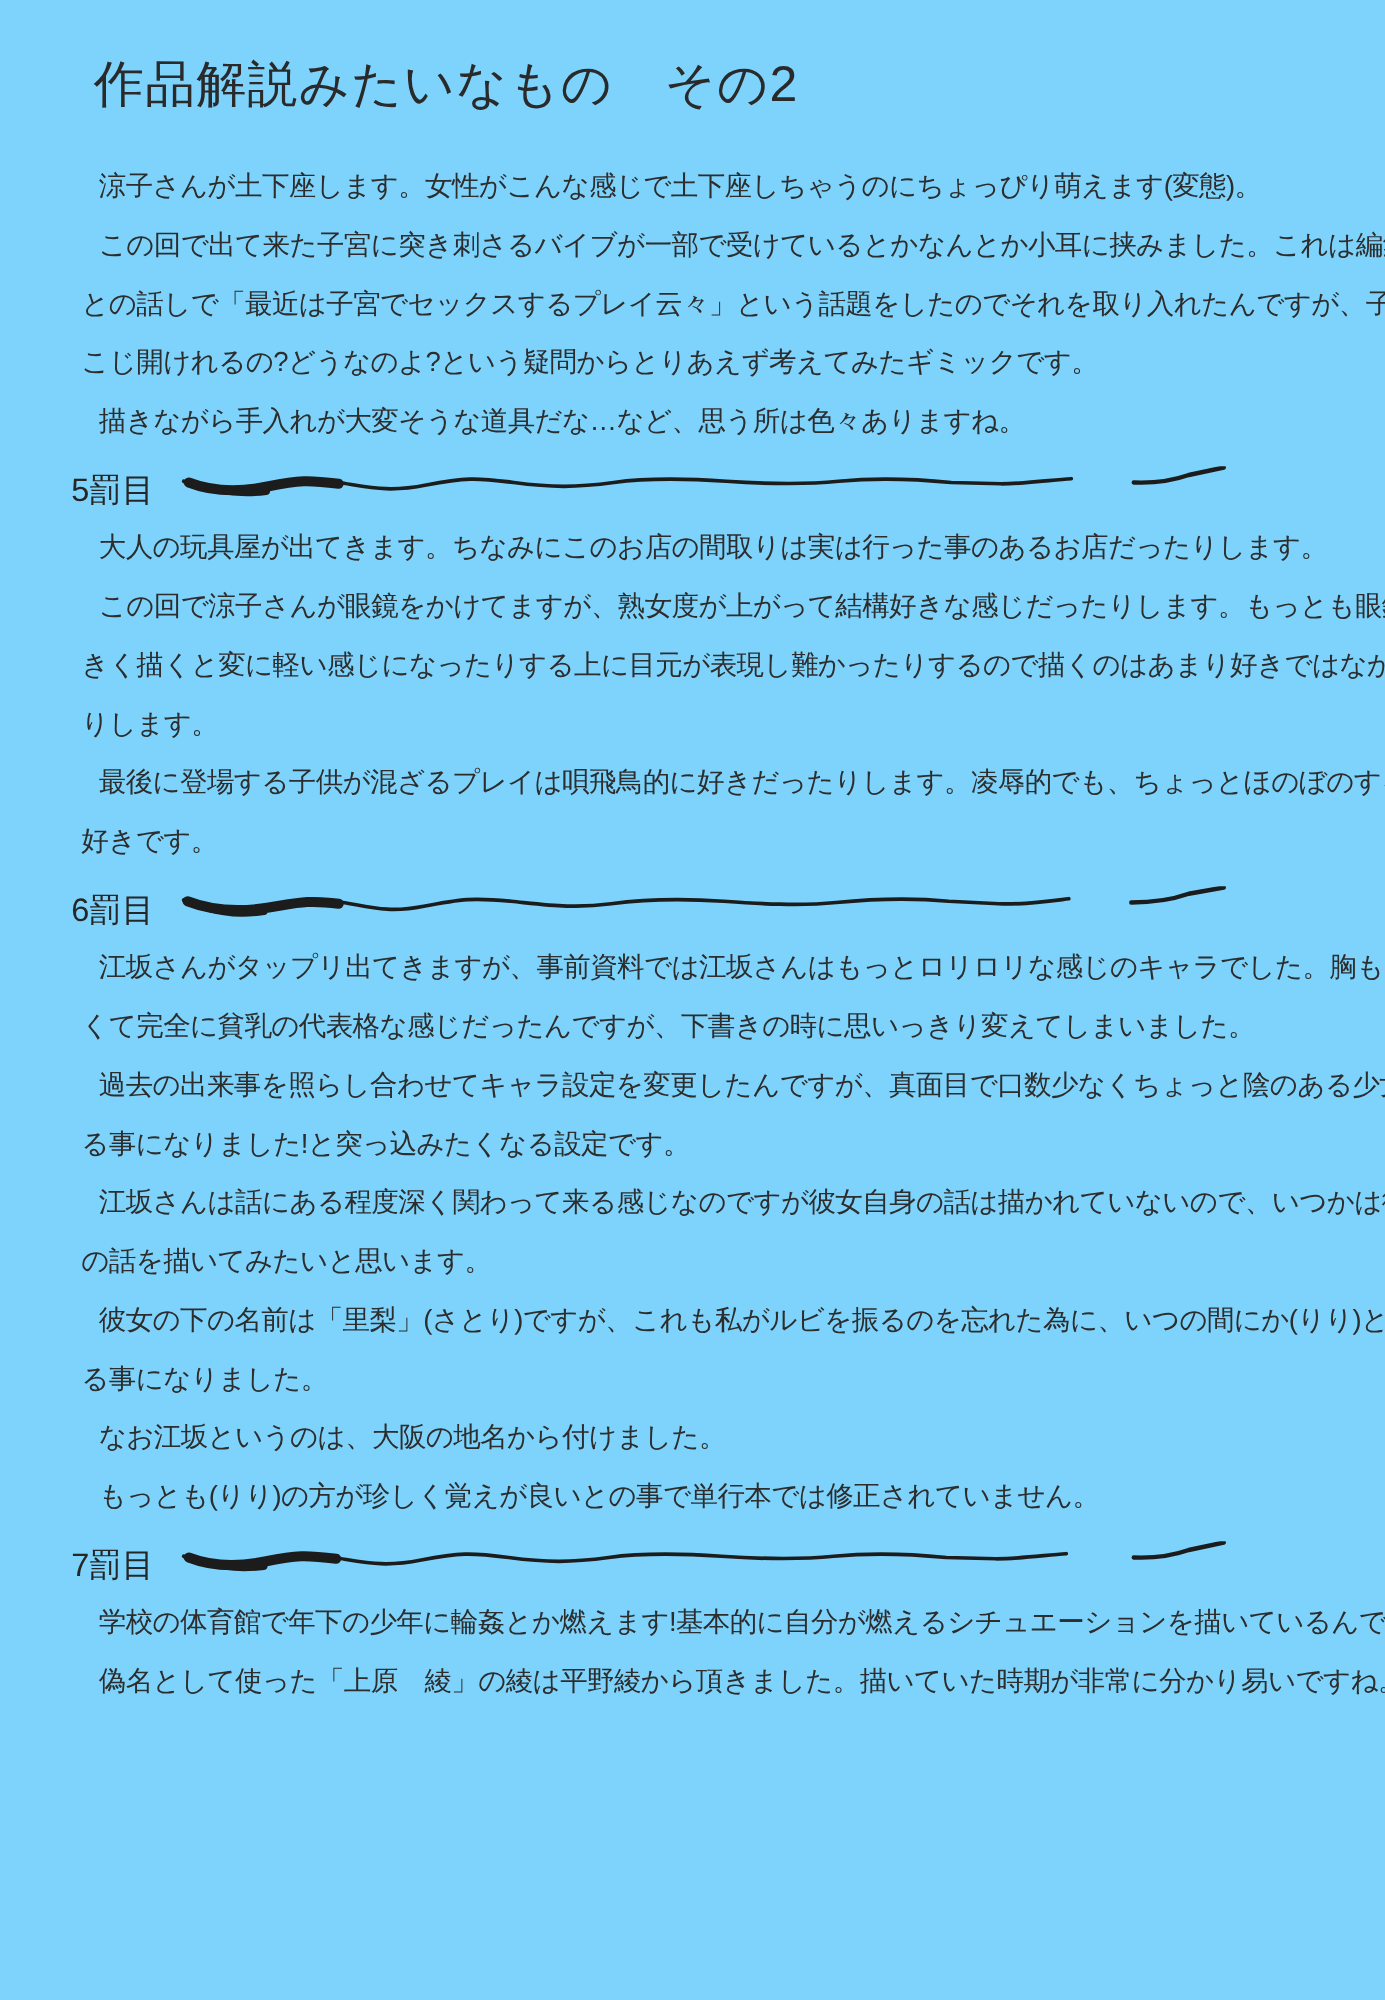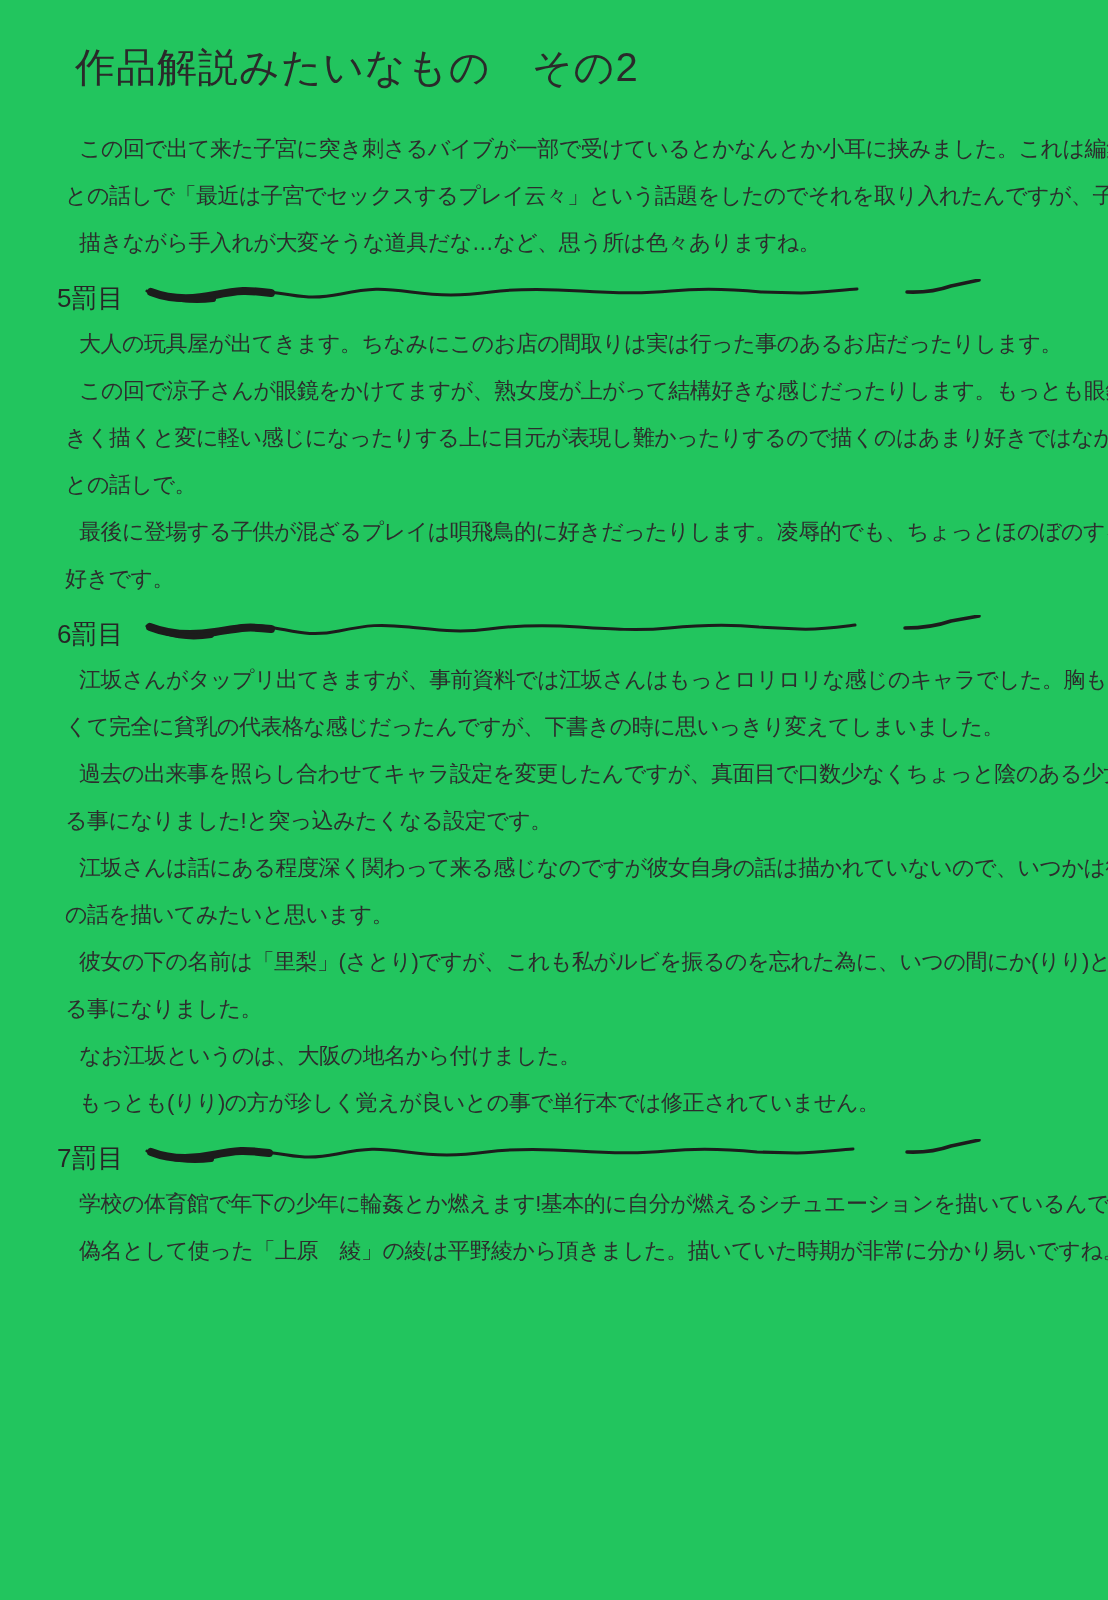--- a/index.html
+++ b/index.html
@@ -4,21 +4,21 @@
 <style>
   html, body {
     margin: 0;
     padding: 0;
     background: #ffffff;
   }
   .page {
     position: relative;
     width: 1108px;
     height: 1600px;
-    background: #22c55e;
+    background: #7dd3fc;
     overflow: hidden;
     box-sizing: border-box;
     padding: 40px 28px 0 57px;
     font-family: "Liberation Sans", "DejaVu Sans", sans-serif;
     color: #2d2d2d;
   }
   .title {
     font-size: 40px;
     font-weight: normal;
     letter-spacing: 1px;
@@ -59,22 +59,26 @@
 </head>
 <body>
 
 <div class="page">
 
   <h1 class="title">作品解説みたいなもの　その2</h1>
 
   <div class="section">
     <div class="body-text">
       <div class="para">
+        <div class="line">涼子さんが土下座します。女性がこんな感じで土下座しちゃうのにちょっぴり萌えます(変態)。</div>
+      </div>
+      <div class="para">
         <div class="line">この回で出て来た子宮に突き刺さるバイブが一部で受けているとかなんとか小耳に挟みました。これは編集さん</div>
         <div class="line">との話しで「最近は子宮でセックスするプレイ云々」という話題をしたのでそれを取り入れたんですが、子宮口って</div>
+        <div class="line">こじ開けれるの?どうなのよ?という疑問からとりあえず考えてみたギミックです。</div>
       </div>
       <div class="para">
         <div class="line">描きながら手入れが大変そうな道具だな…など、思う所は色々ありますね。</div>
       </div>
     </div>
   </div>
 
   <div class="section">
     <div class="heading-row">
       <span class="heading">5罰目</span>
@@ -85,21 +89,21 @@
         <path d="M766 13 q 24 1 44 -6 l 28 -6" stroke-width="3.5"></path>
       </svg>
     </div>
     <div class="body-text">
       <div class="para">
         <div class="line">大人の玩具屋が出てきます。ちなみにこのお店の間取りは実は行った事のあるお店だったりします。</div>
       </div>
       <div class="para">
         <div class="line">この回で涼子さんが眼鏡をかけてますが、熟女度が上がって結構好きな感じだったりします。もっとも眼鏡は大</div>
         <div class="line">きく描くと変に軽い感じになったりする上に目元が表現し難かったりするので描くのはあまり好きではなかった</div>
-        <div class="line">との話しで。</div>
+        <div class="line">りします。</div>
       </div>
       <div class="para">
         <div class="line">最後に登場する子供が混ざるプレイは唄飛鳥的に好きだったりします。凌辱的でも、ちょっとほのぼのする感じが</div>
         <div class="line">好きです。</div>
       </div>
     </div>
   </div>
 
   <div class="section">
     <div class="heading-row">

